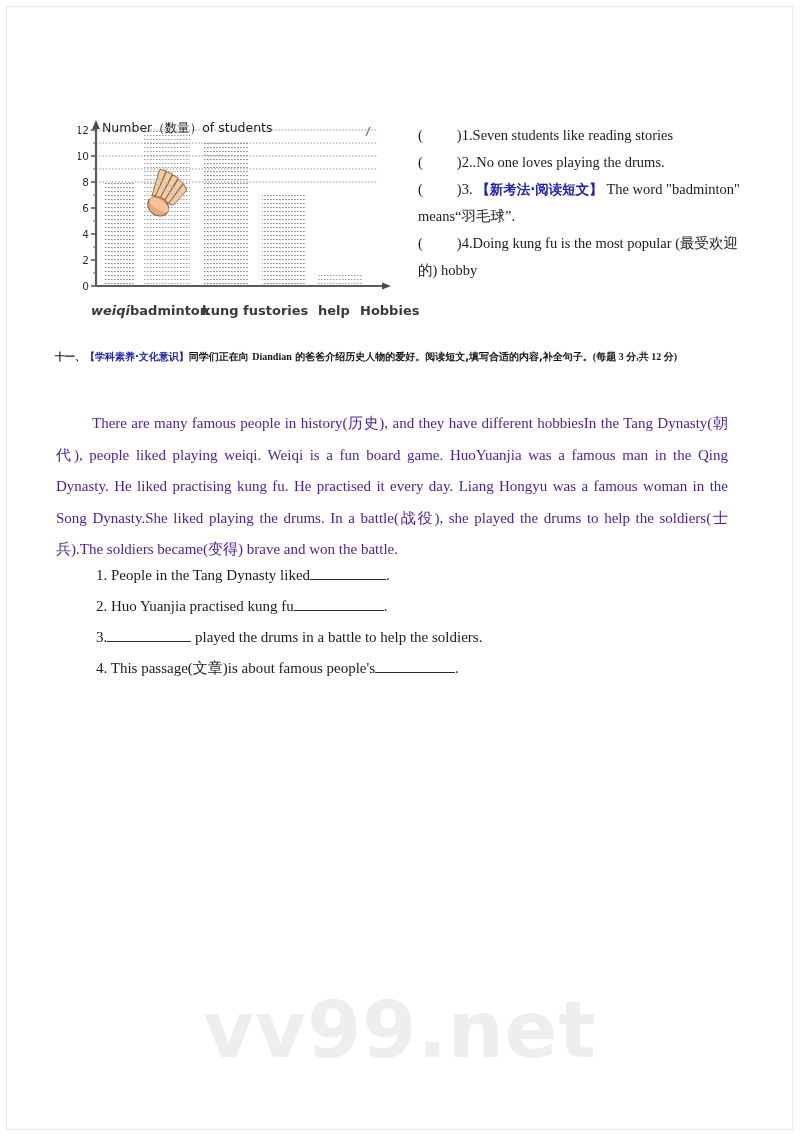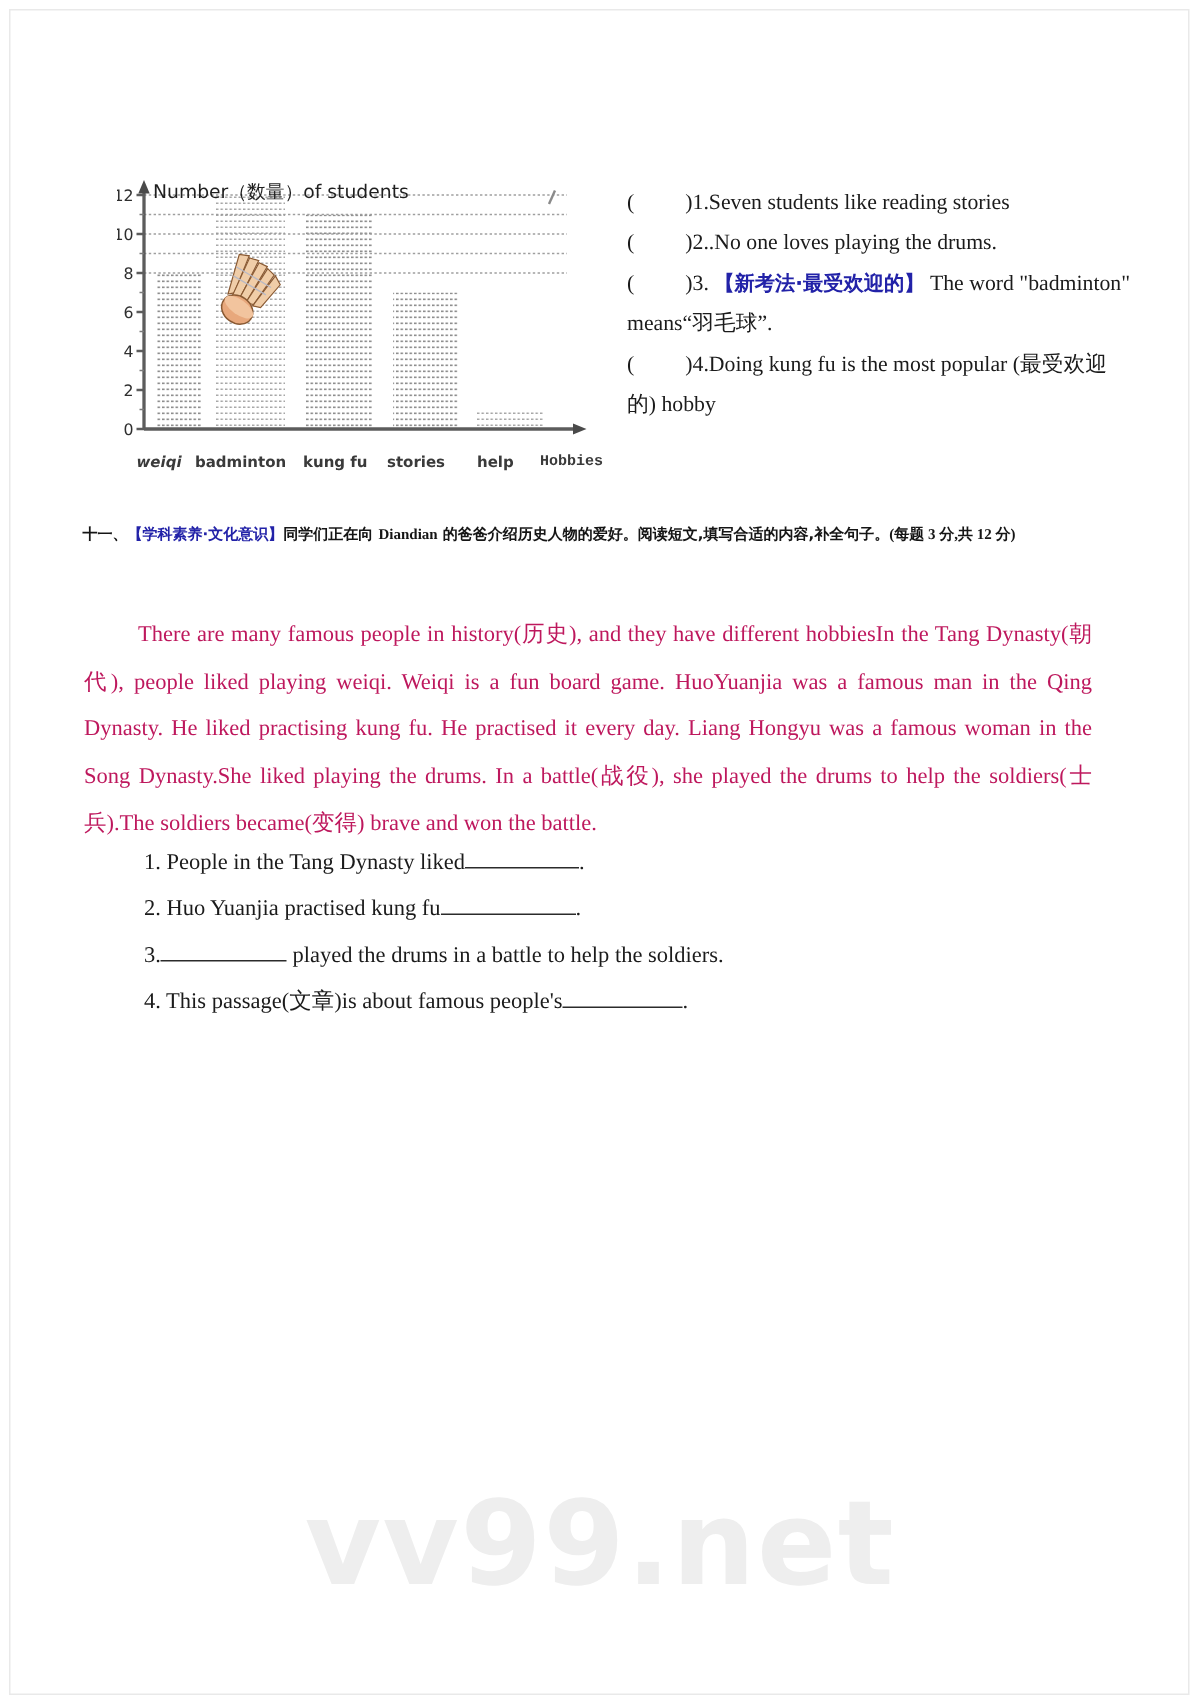--- a/index.html
+++ b/index.html
@@ -57,35 +57,35 @@
   }
   .chart-svg { display: block; }
 
   .xlabels {
     position: absolute;
     left: 78px;
     top: 303px;
     width: 340px;
     height: 18px;
     font-family: "DejaVu Sans", sans-serif;
-    font-size: 10px;
+    font-size: 13px;
     font-weight: bold;
     color: #3a3a3a;
   }
   .xlabels span {
     position: absolute;
     white-space: nowrap;
     top: 0;
   }
   .xlab-weiqi     { left: 13px;  font-style: italic; }
   .xlab-badminton { left: 52px;  }
   .xlab-kungfu    { left: 124px; }
   .xlab-stories   { left: 180px; }
   .xlab-drum      { left: 240px; }
-  .xlab-hobbies   { left: 282px; font-family: Liberation Mono, monospace; }
+  .xlab-hobbies   { left: 282px; }
 
   .tf-list {
     position: absolute;
     left: 418px;
     top: 122px;
     width: 336px;
     font-family: "Liberation Serif", serif;
     font-size: 14.5px;
     line-height: 27px;
     color: #1b1b1b;
@@ -123,21 +123,21 @@
   .passage {
     position: absolute;
     left: 56px;
     top: 408px;
     width: 672px;
     font-family: "Liberation Serif", serif;
     font-size: 15px;
     line-height: 31.5px;
     text-align: justify;
     text-indent: 36px;
-    color: #be185d;
+    color: #4c1d95;
   }
 
   
   .questions {
     position: absolute;
     left: 56px;
     top: 560px;
     width: 672px;
     font-family: "Liberation Serif", serif;
     font-size: 15px;
@@ -270,21 +270,21 @@
 
     <div class="tf-item">
       <span>(</span><span class="paren-gap"></span><span>)</span><span>1.</span><span>Seven students like reading stories</span>
     </div>
 
     <div class="tf-item">
       <span>(</span><span class="paren-gap"></span><span>)</span><span>2..</span><span>No one loves playing the drums.</span>
     </div>
 
     <div class="tf-item">
-      <span>(</span><span class="paren-gap"></span><span>)</span><span>3.</span> <span class="tag-blue">【新考法·最受欢迎的】</span><span> The word "badminton" means“羽毛球”.</span>
+      <span>(</span><span class="paren-gap"></span><span>)</span><span>3.</span> <span class="tag-blue">【新考法·阅读短文】</span><span> The word "badminton" means“羽毛球”.</span>
     </div>
 
     <div class="tf-item">
       <span>(</span><span class="paren-gap"></span><span>)</span><span>4.</span><span>Doing kung fu is the most popular (最受欢迎的) hobby</span>
     </div>
 
   </div>
 </div>
 
 <div class="section-heading">

